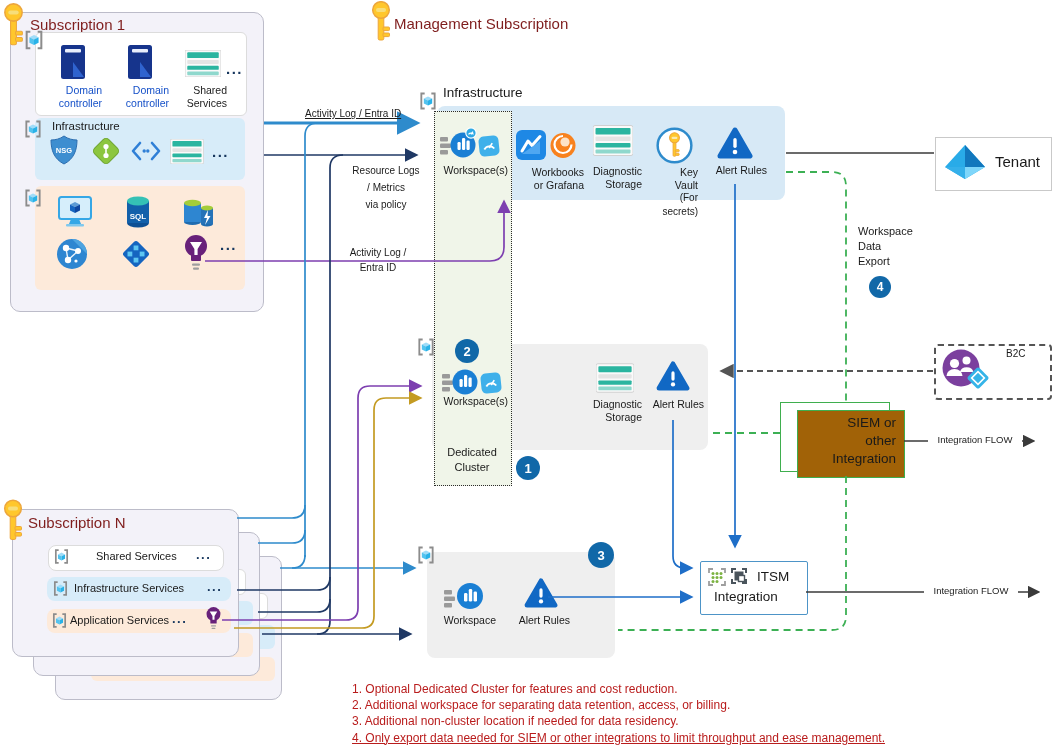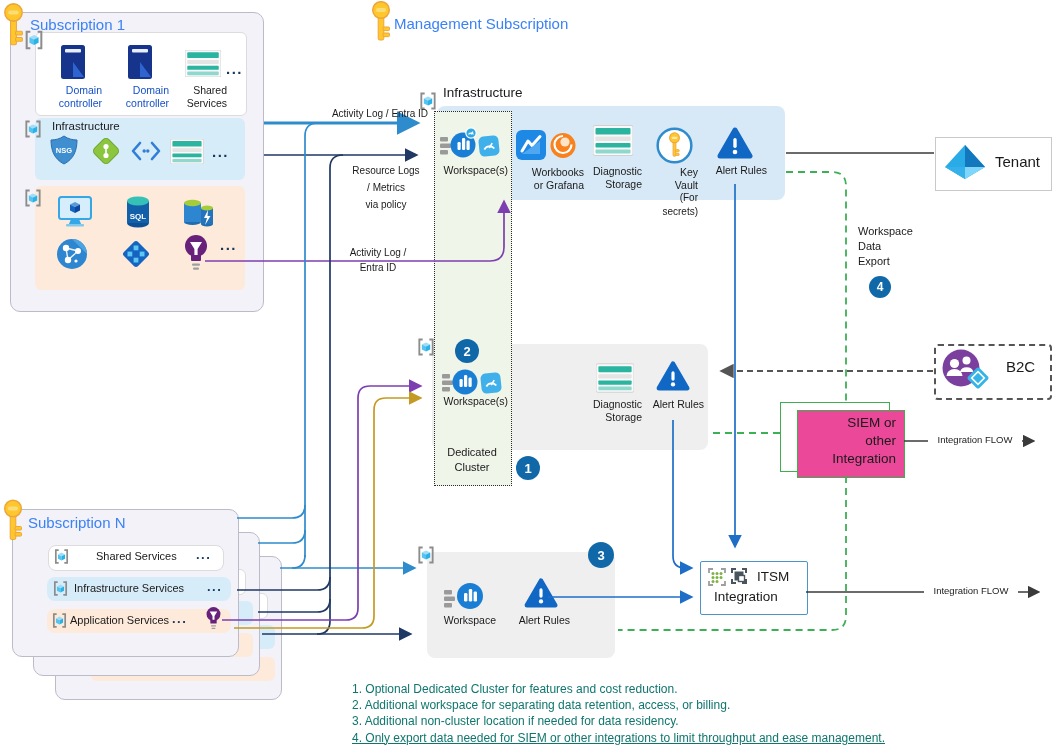--- a/index.html
+++ b/index.html
@@ -5,21 +5,21 @@
   html,body{margin:0;padding:0;background:#fff;}
   #canvas{position:relative;width:1053px;height:753px;background:#fff;
           font-family:"Liberation Sans",sans-serif;color:#1a1a1a;overflow:hidden;}
   .abs{position:absolute;}
   .card{position:absolute;background:#f3f2f9;border:1.5px solid #bcbcc9;border-radius:10px;}
   .whitebox{position:absolute;background:#fff;border:1px solid #dcdcdc;border-radius:6px;}
   .bluebox{position:absolute;background:#d7ecf9;border-radius:6px;}
   .peachbox{position:absolute;background:#fdeada;border-radius:6px;}
   .graybox{position:absolute;background:#efefef;border-radius:8px;}
   .iconlbl{position:absolute;font-size:10.5px;line-height:12.5px;text-align:right;color:#1a1a1a;}
-  .title{position:absolute;font-size:15px;color:#3b82f6;}
+  .title{position:absolute;font-size:15px;color:#7f1d1d;}
   .badge{position:absolute;background:#1168a8;color:#fff;border-radius:50%;
          display:flex;align-items:center;justify-content:center;
          font-size:13px;font-weight:bold;z-index:30;}
   .dots{position:absolute;font-size:15px;font-weight:bold;color:#17375e;letter-spacing:1.5px;z-index:6;}
   .flowlbl{position:absolute;font-size:10px;line-height:15px;color:#1b1b1b;z-index:41;}
   .intflow{position:absolute;font-size:9.5px;color:#1b1b1b;background:#fff;
            padding:0 3px;text-align:center;z-index:41;} .z6{z-index:6;}
   svg{display:block;}
 </style>
 </head>
@@ -420,24 +420,24 @@
     <circle cx="20" cy="20" r="18.5" fill="#7b3f9e"></circle>
     <circle cx="25.5" cy="12.5" r="4" fill="#fff"></circle>
     <path d="M19,24 a6.8,5.8 0 0 1 13.4,0 z" fill="#fff"></path>
     <circle cx="13.5" cy="15.5" r="4.6" fill="#fff"></circle>
     <path d="M5.5,28 a8,7 0 0 1 16,0 z" fill="#fff"></path>
   </svg>
   <svg class="abs" style="left:964px;top:364px;z-index:7;" width="28" height="28" viewBox="0 0 28 28">
     <rect x="6" y="6" width="16" height="16" rx="2" transform="rotate(45 14 14)" fill="#35b4e8"></rect>
     <rect x="9.5" y="9.5" width="9" height="9" transform="rotate(45 14 14)" fill="none" stroke="#fff" stroke-width="1.6"></rect>
   </svg>
-  <div class="abs" style="left:1006px;top:358px;font-size:15px;z-index:6;">B2C</div>
+  <div class="abs" style="left:1006px;top:348px;font-size:10px;z-index:6;">B2C</div>
 
   <div class="abs" style="left:780px;top:402px;width:108px;height:68px;background:#fff;border:1.6px solid #3fae4e;z-index:5;"></div>
-  <div class="abs" style="left:797px;top:410px;width:106px;height:66px;background:#ec4899;border:1.6px solid #3fae4e;z-index:6;">
+  <div class="abs" style="left:797px;top:410px;width:106px;height:66px;background:#a16207;border:1.6px solid #3fae4e;z-index:6;">
     <div style="position:absolute;right:8px;top:3px;text-align:right;font-size:13.5px;line-height:18px;">
       <span>SIEM or</span><br>
       <span>other</span><br>
       <span>Integration</span>
     </div>
   </div>
   <div class="intflow" style="left:928px;top:434px;width:88px;">Integration FLOW</div>
 
   <div class="abs" style="left:700px;top:561px;width:106px;height:52px;background:#fff;border:1.6px solid #4d94c7;border-radius:2px;z-index:5;"></div>
   <svg class="abs" style="left:707px;top:567px;z-index:6;" width="20" height="20" viewBox="0 0 20 20">
@@ -455,32 +455,32 @@
   </svg>
   <svg class="abs" style="left:729px;top:566px;z-index:6;" width="20" height="20" viewBox="0 0 20 20">
     <path d="M3,7 V3 H7 M13,3 H17 V7 M17,13 V17 H13 M7,17 H3 V13" stroke="#4a545c" stroke-width="2" fill="none"></path>
     <rect x="5.5" y="5.5" width="9" height="9" fill="#4a545c"></rect>
     <rect x="9.5" y="9.5" width="6" height="6" fill="#fff" stroke="#4a545c" stroke-width="1.4"></rect>
   </svg>
   <div class="abs" style="left:757px;top:569px;font-size:13.5px;z-index:6;">ITSM</div>
   <div class="abs" style="left:714px;top:589px;font-size:13.5px;z-index:6;">Integration</div>
   <div class="intflow" style="left:924px;top:585px;width:88px;">Integration FLOW</div>
 
-  <div class="flowlbl" style="left:305px;top:106px;width:150px;text-align:center;">Activity Log / Entra ID</div>
+  <div class="flowlbl" style="left:305px;top:106px;width:150px;text-align:left;text-decoration:underline;">Activity Log / Entra ID</div>
   <div class="flowlbl" style="left:340px;top:162px;width:92px;text-align:center;line-height:17px;">
     <span>Resource Logs</span><br>
     <span>/ Metrics</span><br>
     <span>via policy</span>
   </div>
   <div class="flowlbl" style="left:344px;top:245px;width:68px;text-align:center;">
     <span>Activity Log /</span><br>
     <span>Entra ID</span>
   </div>
 
-  <div class="abs" style="left:352px;top:681px;width:680px;font-size:12px;line-height:16.2px;color:#0f766e;z-index:6;">
+  <div class="abs" style="left:352px;top:681px;width:680px;font-size:12px;line-height:16.2px;color:#b91c1c;z-index:6;">
     <span style="display:block;">1. Optional Dedicated Cluster for features and cost reduction.</span>
     <span style="display:block;">2. Additional workspace for separating data retention, access, or billing.</span>
     <span style="display:block;">3. Additional non-cluster location if needed for data residency.</span>
     <span style="display:block;text-decoration:underline;">4. Only export data needed for SIEM or other integrations to limit throughput and ease management.</span>
   </div>
 
   <svg width="1053" height="753" style="position:absolute;left:0;top:0;z-index:40;pointer-events:none;">
     <defs>
       <marker id="m-lb" markerWidth="8" markerHeight="8" refX="6.5" refY="4" orient="auto">
           <path d="M0,0 L8,4 L0,8 Z" fill="#2e8bcc"></path>

